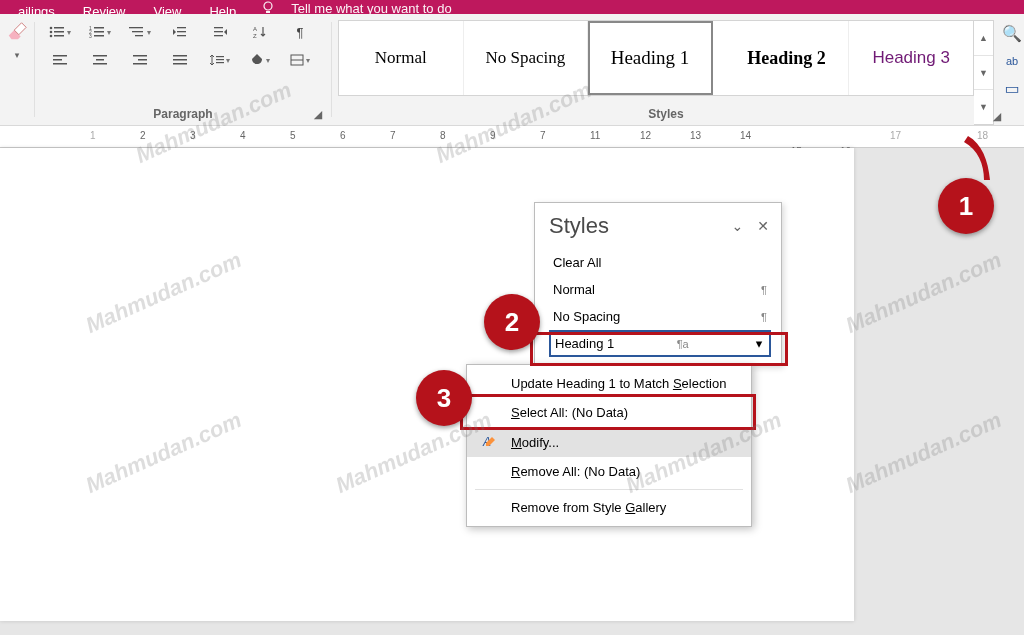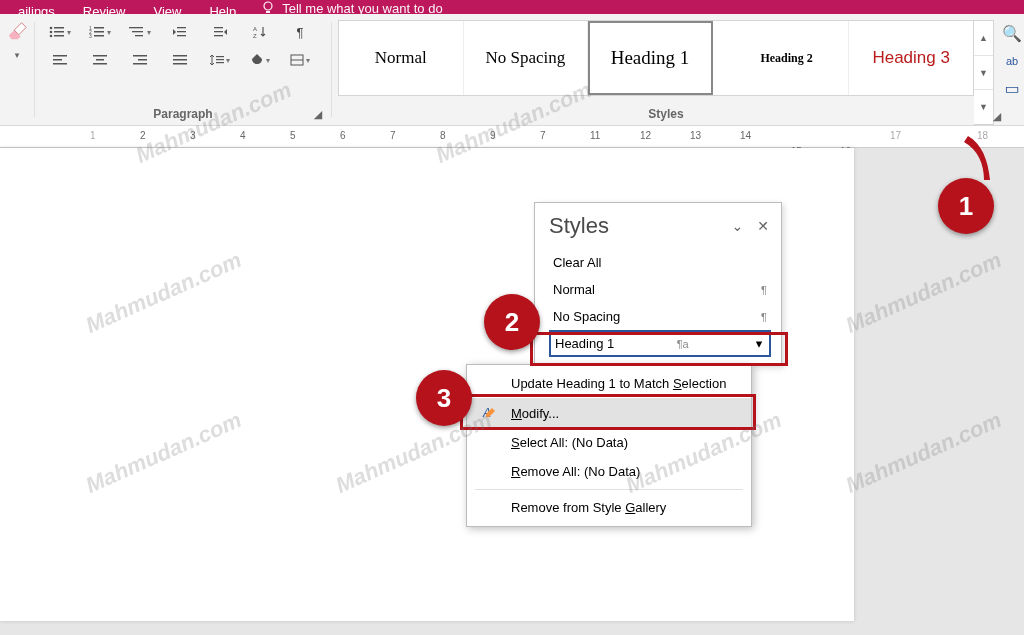--- a/index.html
+++ b/index.html
@@ -2,21 +2,21 @@
 <html><head>
 <meta charset="utf-8">
 <style>
 * { box-sizing: border-box; margin: 0; padding: 0; font-family: "Segoe UI", Arial, sans-serif; }
 body { width: 1024px; height: 635px; background: #e6e6e6; overflow: hidden; position: relative; }
 
 
 .menubar { height: 14px; background: #be185d; display: flex; align-items: flex-start; padding-left: 4px; color: #fff; font-size: 13px; }
 .menubar .tab { padding: 4px 14px; cursor: pointer; }
 .menubar .tell-me svg { margin-right: 6px; vertical-align: middle; }
-.menubar .tell-me { display: flex; align-items: center; margin-left: 10px; opacity: .95; }
+.menubar .tell-me { display: flex; align-items: center; margin-left: 10px; opacity: .95; gap: 9px; }
 
 
 .ribbon { height: 112px; background: #f3f3f3; display: flex; border-bottom: 1px solid #d9d9d9; position: relative; }
 .ribbon-left { width: 34px; border-right: none; padding-top: 6px; display: flex; flex-direction: column; align-items: center; gap: 8px; }
 .eraser { width: 22px; height: 22px; }
 .dropdown-caret { font-size: 9px; color: #666; }
 
 .paragraph-group { width: 296px; position: relative; padding: 6px 8px 0 8px; }
 .pg-row { display: flex; gap: 6px; margin-bottom: 4px; }
 .pg-btn { width: 34px; height: 24px; display: flex; align-items: center; justify-content: center; border: 1px solid transparent; background: transparent; cursor: pointer; color: #444; font-size: 13px; }
@@ -26,22 +26,22 @@
 .group-divider { width: 1px; background: #e0e0e0; margin: 8px 0; }
 
 .styles-group { flex: 1; position: relative; padding: 6px 6px 0 6px; display: flex; }
 .styles-gallery { flex: 1; height: 76px; background: #fff; border: 1px solid #d4d4d4; display: flex; }
 .style-cell { flex: 1; display: flex; align-items: center; justify-content: center; border-right: 1px solid #eee; font-size: 17px; cursor: pointer; }
 .style-cell:last-child { border-right: none; }
 .style-cell.selected { outline: 2px solid #888; outline-offset: -2px; }
 .style-normal { font-family: Georgia, serif; }
 .style-nospacing { font-family: Georgia, serif; }
 .style-h1 { font-family: Georgia, serif; font-size: 19px; }
-.style-h2 { font-family: Georgia, serif; font-weight: bold; font-size: 12px; margin-left: 12px; }
-.style-h3 { color: #b91c1c; }
+.style-h2 { font-family: Georgia, serif; font-weight: bold; font-size: 18px; margin-left: 12px; }
+.style-h3 { color: #701a75; }
 .gallery-spinner { width: 20px; border: 1px solid #d4d4d4; border-left: none; display: flex; flex-direction: column; background: #fff; }
 .gallery-spinner div { flex: 1; display: flex; align-items: center; justify-content: center; font-size: 9px; border-bottom: 1px solid #e4e4e4; cursor: pointer; color: #666; }
 .gallery-spinner div:last-child { border-bottom: none; }
 .styles-launcher-bubble { position: absolute; right: -4px; bottom: 2px; }
 
 .ribbon-right { width: 24px; padding-top: 10px; display: flex; flex-direction: column; align-items: center; gap: 12px; color: #2b579a; }
 
 
 .ruler-area { height: 22px; background: #fff; border-bottom: 1px solid #ccc; position: relative; font-size: 10px; color: #666; display: flex; align-items: center; }
 .ruler { position: absolute; left: 40px; right: 0; top: 0; bottom: 0; }
@@ -296,32 +296,32 @@
           <span class="sel-dd">▾</span>
         </div>
       </div>
   </div>
 
   <div class="context-menu">
     <div class="ctx-item">
       <span class="icon-slot"></span>
       <span><span>Update Heading 1 to Match </span><span class="underline-letter">S</span><span>election</span></span>
     </div>
+    <div class="ctx-item">
+      <span class="icon-slot"></span>
+      <span><span class="underline-letter">S</span><span>elect All: (No Data)</span></span>
+    </div>
     <div class="ctx-item hovered">
       <span class="icon-slot">
           <svg width="16" height="16" viewBox="0 0 16 16">
             <text x="1" y="12" font-size="12" font-style="italic" fill="#2b579a">A</text>
             <path d="M10 3l3 3-6 6H4v-3z" fill="#fb923c"></path>
           </svg>
         </span>
       <span><span class="underline-letter">M</span><span>odify...</span></span>
-    </div>
-    <div class="ctx-item">
-      <span class="icon-slot"></span>
-      <span><span class="underline-letter">S</span><span>elect All: (No Data)</span></span>
     </div>
     <div class="ctx-item">
       <span class="icon-slot"></span>
       <span><span class="underline-letter">R</span><span>emove All: (No Data)</span></span>
     </div>
     <div class="ctx-divider"></div>
     <div class="ctx-item">
       <span class="icon-slot"></span>
       <span><span>Remove from Style </span><span class="underline-letter">G</span><span>allery</span></span>
     </div>

